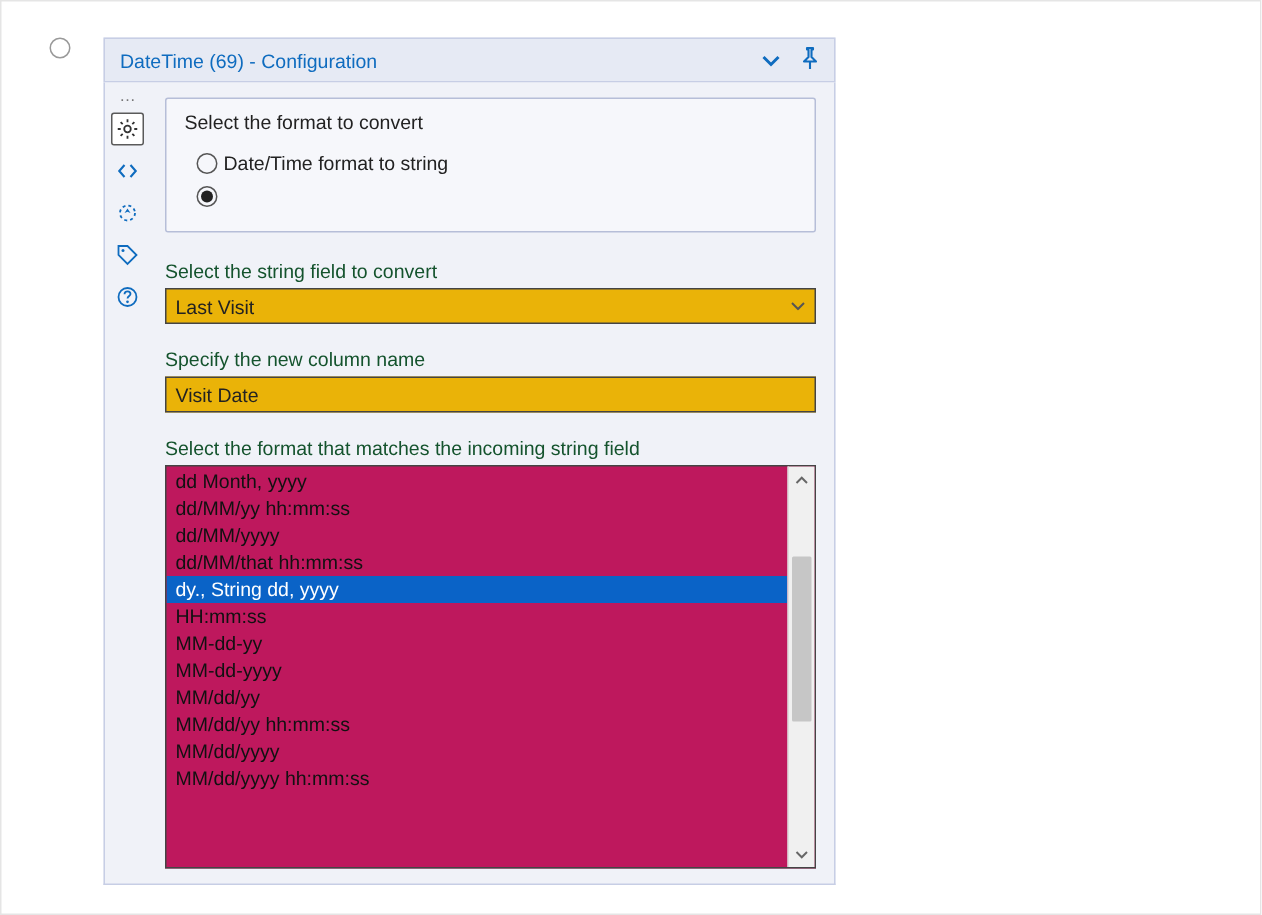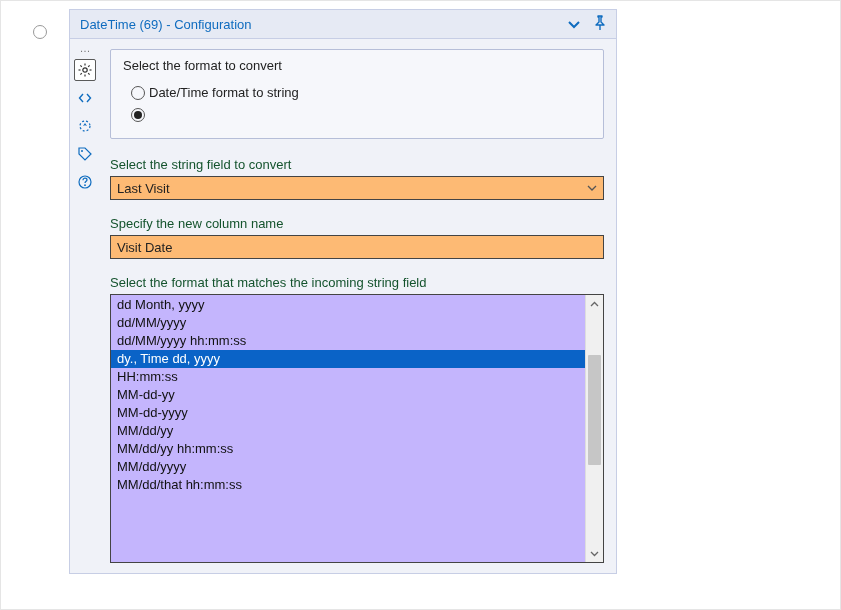--- a/index.html
+++ b/index.html
@@ -22,23 +22,23 @@
     top: 24px;
     left: 32px;
     width: 14px;
     height: 14px;
     border: 1px solid #999;
     border-radius: 50%;
     box-sizing: border-box;
   }
   .panel {
     position: absolute;
-    top: 8px;
+    top: 24px;
     left: 68px;
-    width: 548px;
+    width: 488px;
     box-sizing: border-box;
   }
   .title-bar {
     height: 30px;
     background: #e6eaf4;
     border: 1px solid #c7cee5;
     display: flex;
     align-items: center;
     justify-content: space-between;
     padding: 0 8px 0 10px;
@@ -145,21 +145,21 @@
 
   .label {
     font-size: 13px;
     margin: 4px 0 4px 0;
     color: #14532d;
   }
 
   .select-box, .text-input {
     height: 24px;
     border: 1px solid #444;
-    background: #fdba74;
+    background: #eab308;
     display: flex;
     align-items: center;
     padding: 0 6px;
     font-size: 13px;
     box-sizing: border-box;
     margin-bottom: 12px;
     position: relative;
   }
   .select-box .sel-arrow {
     position: absolute;
@@ -167,21 +167,21 @@
     top: 50%;
     transform: translateY(-50%);
     width: 10px;
     height: 6px;
   }
 
   .listbox-wrap {
     flex: 1 1 auto;
     display: flex;
     border: 1px solid #444;
-    background: #c4b5fd;
+    background: #be185d;
     box-sizing: border-box;
     min-height: 0;
   }
   .listbox {
     flex: 1 1 auto;
     overflow: hidden;
     padding: 1px 0;
   }
   .list-item {
     padding: 0 6px;
@@ -334,30 +334,31 @@
         <div class="label">Specify the new column name</div>
         <div class="text-input">
           <span>Visit Date</span>
         </div>
 
         <div class="label">Select the format that matches the incoming string field</div>
 
         <div class="listbox-wrap">
           <div class="listbox" id="format-listbox">
               <div class="list-item">dd Month, yyyy</div>
+              <div class="list-item">dd/MM/yy hh:mm:ss</div>
               <div class="list-item">dd/MM/yyyy</div>
-              <div class="list-item">dd/MM/yyyy hh:mm:ss</div>
-              <div class="list-item selected">dy., Time dd, yyyy</div>
+              <div class="list-item">dd/MM/that hh:mm:ss</div>
+              <div class="list-item selected">dy., String dd, yyyy</div>
               <div class="list-item">HH:mm:ss</div>
               <div class="list-item">MM-dd-yy</div>
               <div class="list-item">MM-dd-yyyy</div>
               <div class="list-item">MM/dd/yy</div>
               <div class="list-item">MM/dd/yy hh:mm:ss</div>
               <div class="list-item">MM/dd/yyyy</div>
-              <div class="list-item">MM/dd/that hh:mm:ss</div>
+              <div class="list-item">MM/dd/yyyy hh:mm:ss</div>
             </div>
           <div class="scrollbar">
             <div class="scroll-arrow top">
               <svg viewBox="0 0 9 6">
                   <path d="M1 5 L4.5 1.5 L8 5" stroke="#666" stroke-width="1.3" fill="none"></path>
                 </svg>
             </div>
             <div class="scroll-thumb"></div>
             <div class="scroll-arrow bottom">
               <svg viewBox="0 0 9 6">

